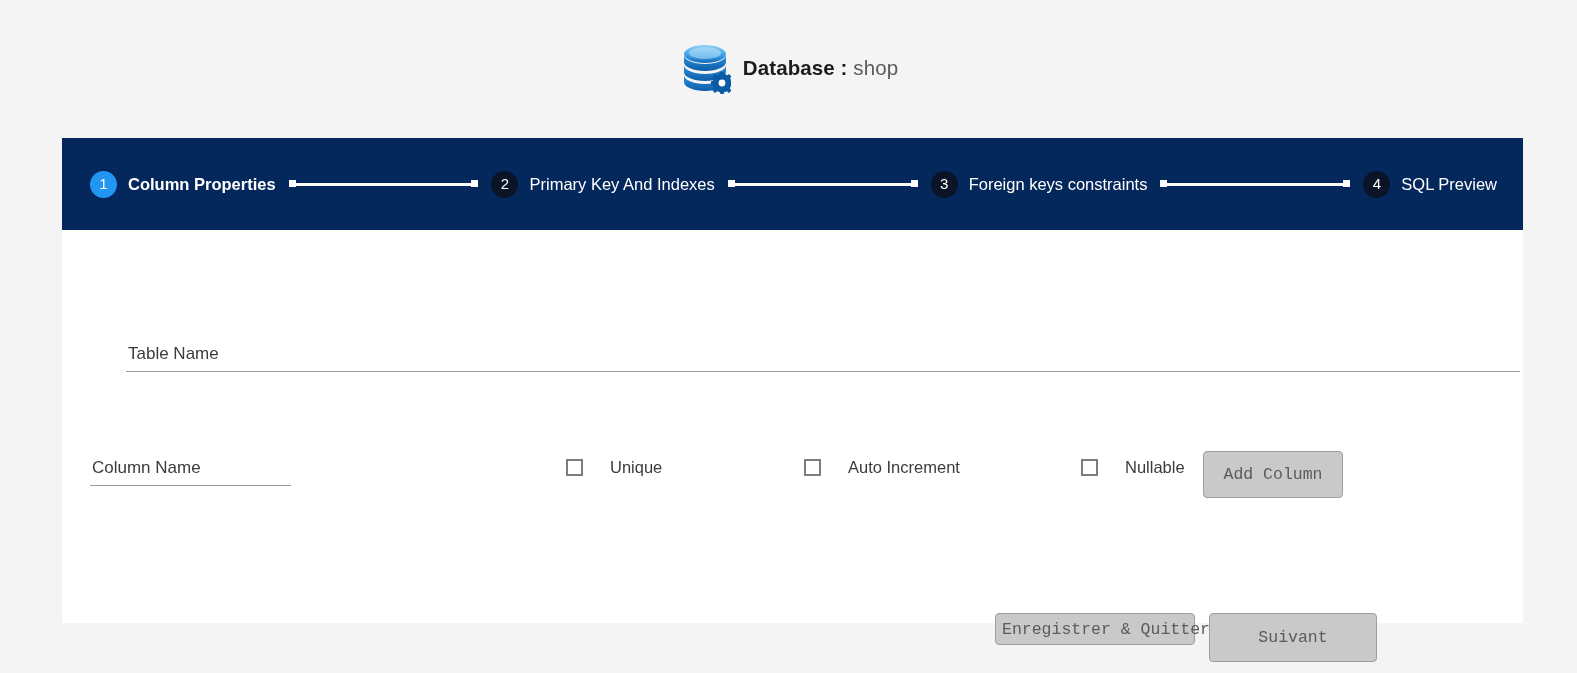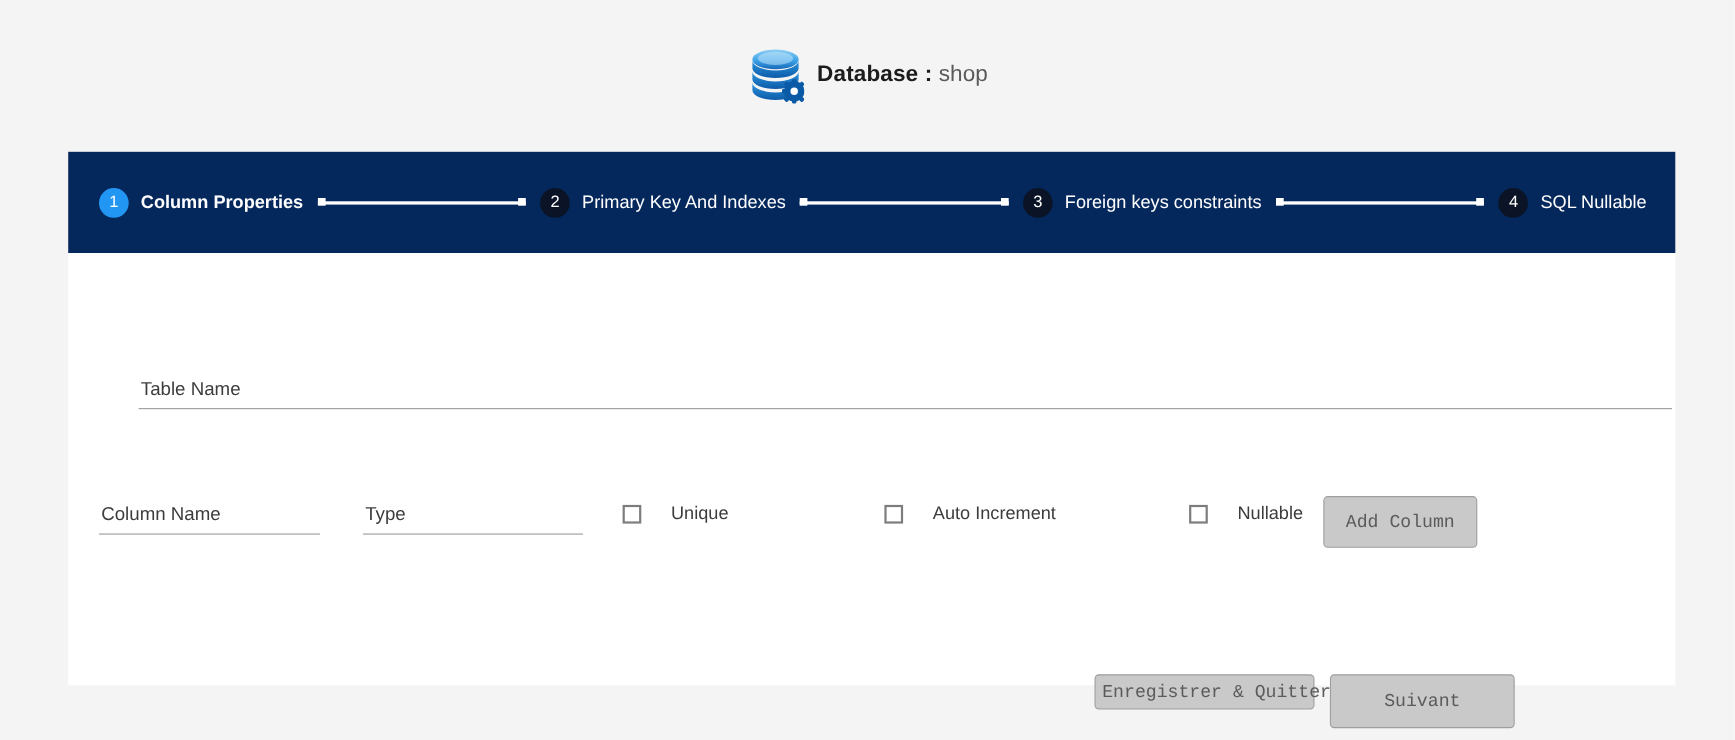--- a/index.html
+++ b/index.html
@@ -304,32 +304,31 @@
     </div>
 
     <div class="connector">
       <div class="cap left"></div>
       <div class="bar"></div>
       <div class="cap right"></div>
     </div>
 
     <div class="step">
       <div class="step-circle">4</div>
-      <div class="step-label">SQL Nullable</div>
+      <div class="step-label">SQL Preview</div>
     </div>
 
   </div>
 
   <div class="form-body">
 
     <input id="table-name-field" class="field-underline" type="text" placeholder="Table Name" style="">
 
     <input id="column-name-field" class="field-underline" type="text" placeholder="Column Name" style="">
 
-    <input id="type-field" class="field-underline" type="text" placeholder="Type" style="">
 
     <div id="check-unique" class="check-group">
       <span class="check-box"></span>
       <span class="check-label">Unique</span>
     </div>
 
     <div id="check-auto-increment" class="check-group">
       <span class="check-box"></span>
       <span class="check-label">Auto Increment</span>
     </div>

